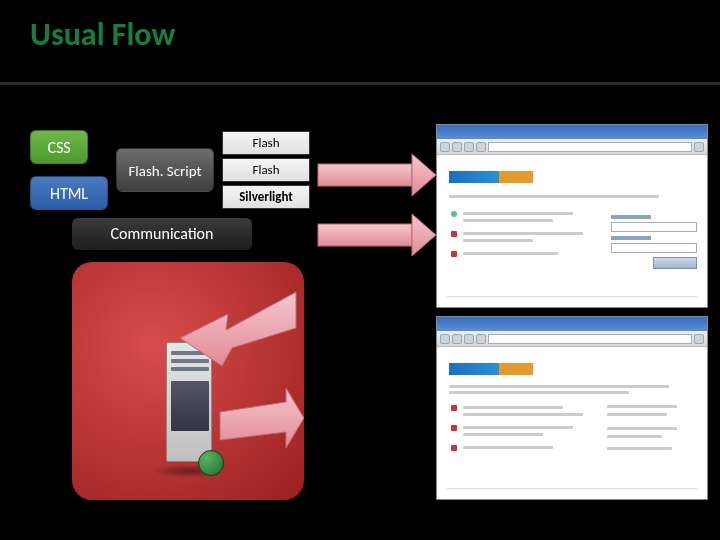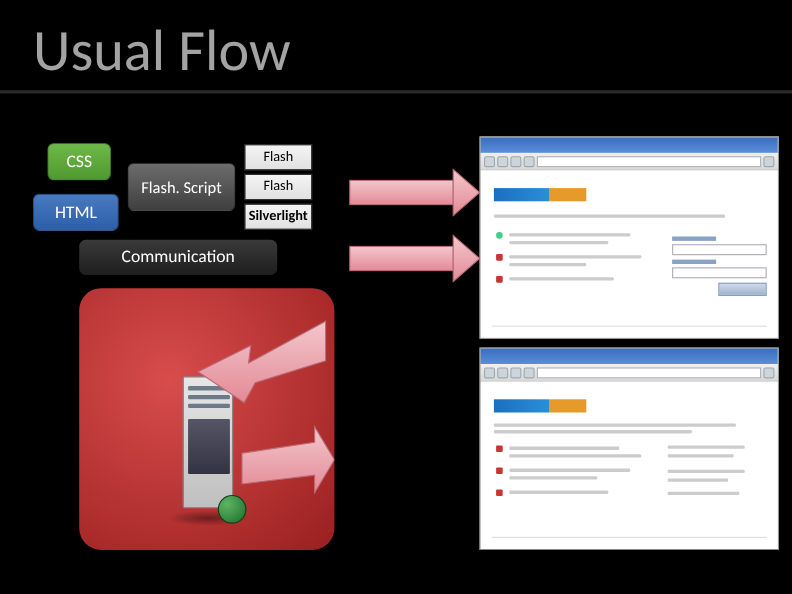--- a/index.html
+++ b/index.html
@@ -8,23 +8,23 @@
     height: 540px;
     background: #000;
     font-family: Calibri, Arial, sans-serif;
     position: relative;
     overflow: hidden;
   }
   .title {
     position: absolute;
     left: 30px;
     top: 15px;
-    font-size: 53px;
-    font-weight: 400;
-    color: #a3a3a3;
+    font-size: 32px;
+    font-weight: 700;
+    color: #15803d;
   }
   .title-underline {
     position: absolute;
     top: 82px;
     left: 0;
     width: 720px;
     height: 3px;
     background: #2a2a2a;
   }
 
@@ -34,36 +34,35 @@
     border-radius: 6px;
     text-align: center;
     color: #fff;
     font-size: 16px;
     border: 1px solid rgba(0,0,0,0.3);
   }
   .css-box {
     left: 30px; top: 130px; width: 58px; height: 34px;
     background: linear-gradient(#6fb84a,#4e9a2e);
     line-height: 34px;
-    margin-left: 13px;
   }
   .html-box {
     left: 30px; top: 176px; width: 78px; height: 34px;
     background: linear-gradient(#4a7abf,#2b5fa8);
     line-height: 34px;
   }
   .js-box {
     left: 116px; top: 148px; width: 98px; height: 44px;
     background: linear-gradient(#6c6c6c,#3f3f3f);
     line-height: 44px;
     font-size: 15px;
   }
   .small-box {
     position: absolute;
-    width: 62px; height: 24px;
+    width: 88px; height: 24px;
     background: linear-gradient(#f4f4f4,#e1e1e1);
     border: 1px solid #333;
     color: #000;
     font-size: 13px;
     text-align: center;
     line-height: 22px;
   }
   .flash-box { left: 222px; top: 131px; }
   .java-box  { left: 222px; top: 158px; }
   .sl-box    { left: 222px; top: 185px; font-weight: bold; }

